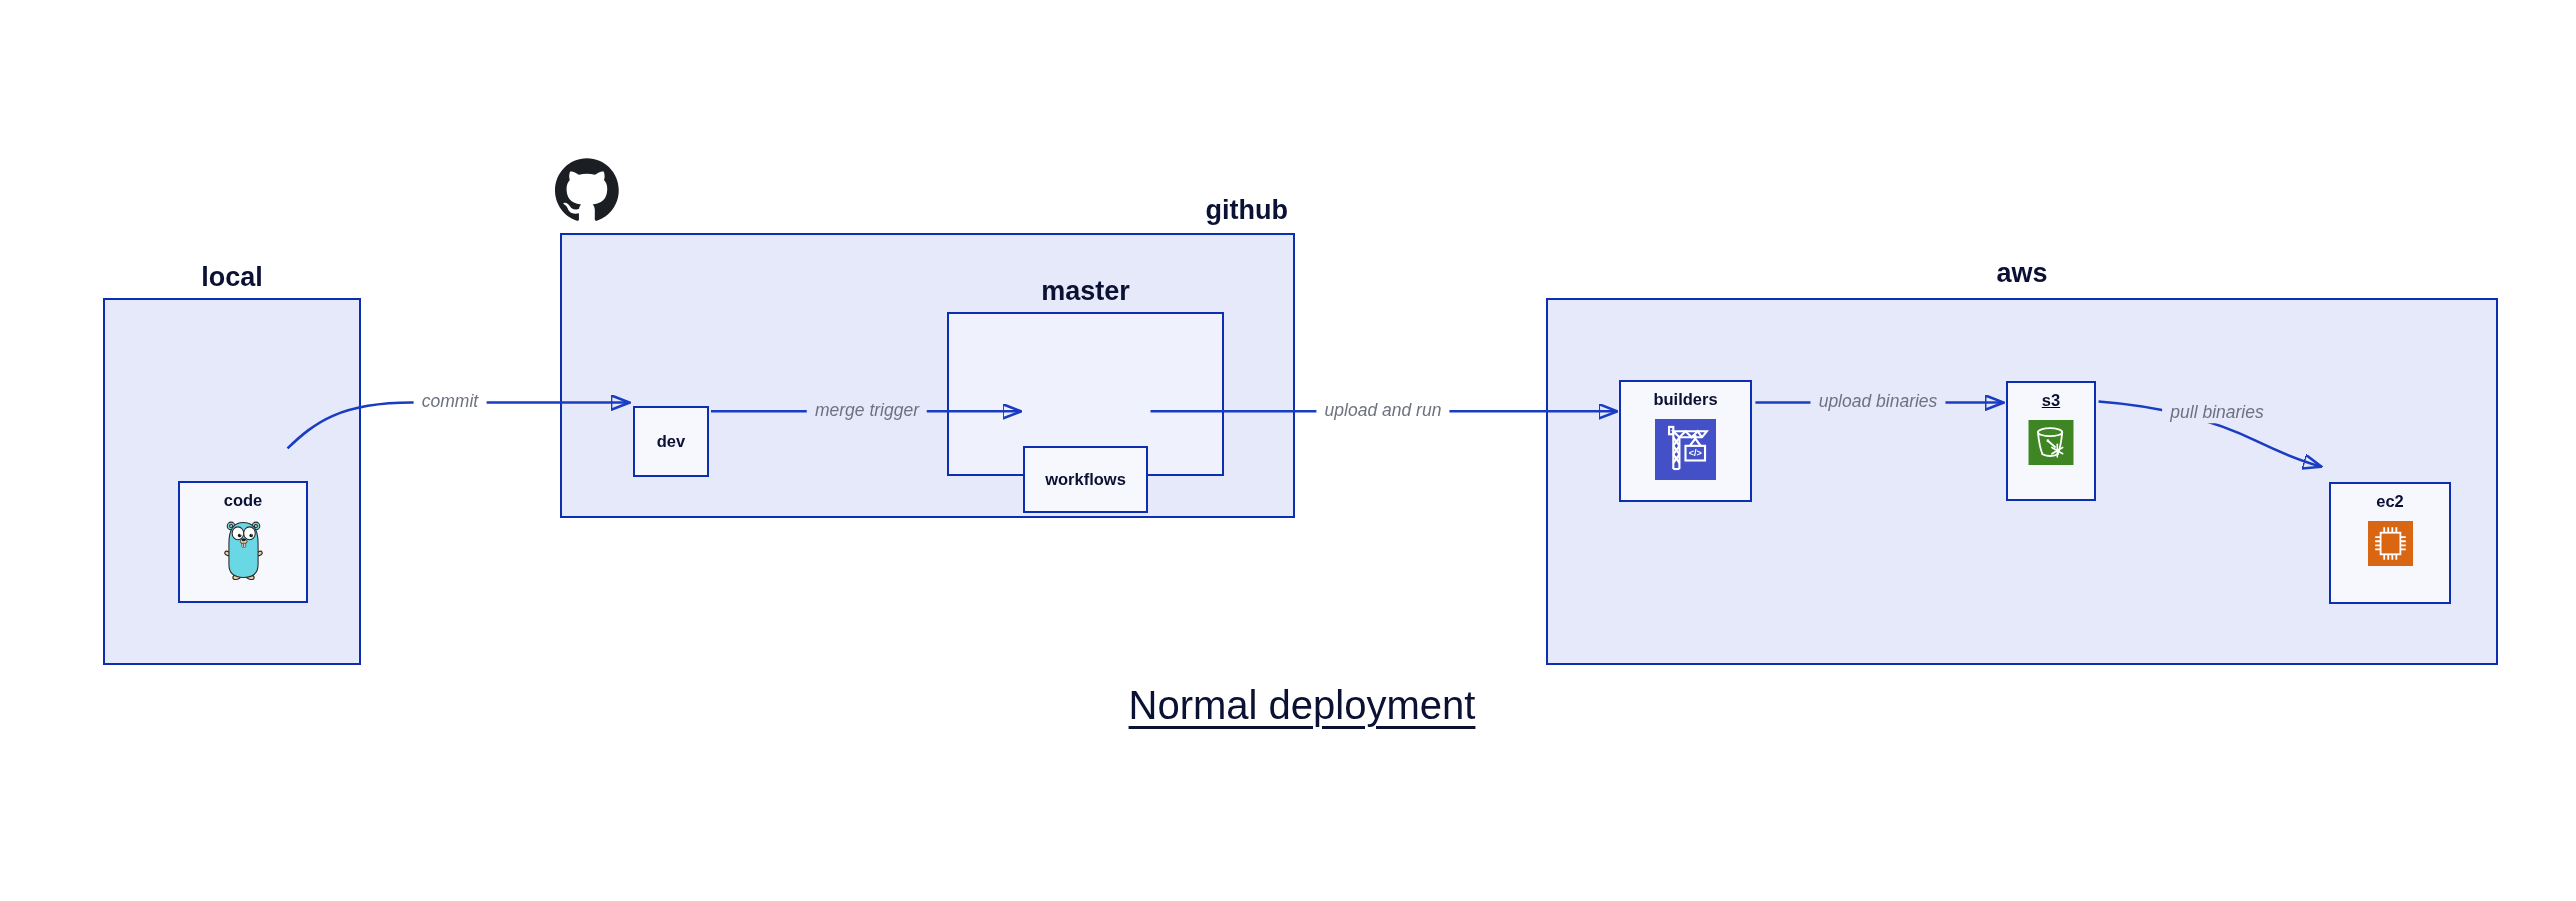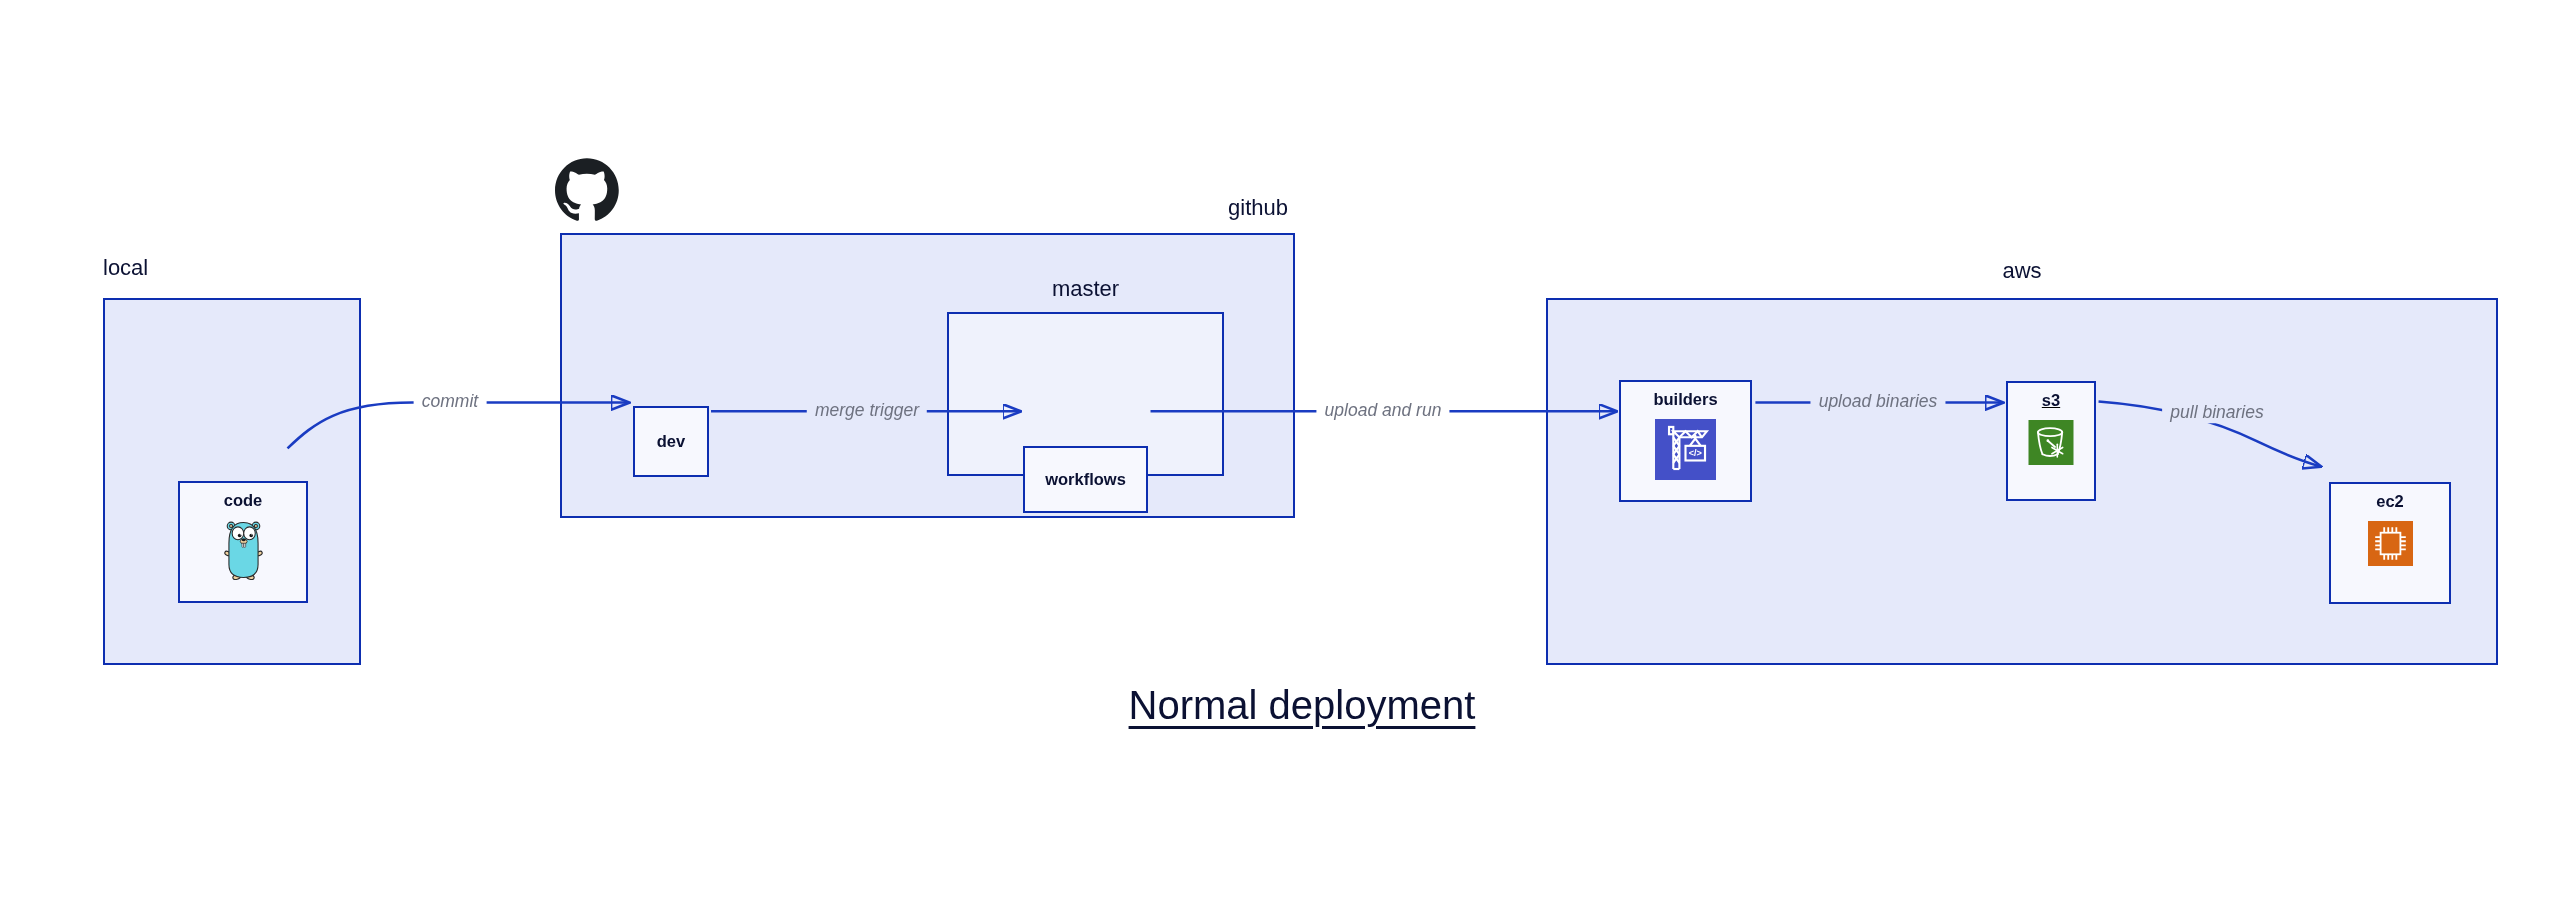--- a/index.html
+++ b/index.html
@@ -5,21 +5,21 @@
   :root{
     --background:#ffffff; --container-fill:#e5e9fa; --inner-container-fill:#eff2fc;
     --node-fill:#f7f8fe; --border:#0d2eb0; --edge:#1a3cc2; --label:#0b1133;
     --edge-label:#6e7280;
   }
   html,body{margin:0;padding:0;}
   body{background:var(--background);font-family:"Liberation Sans",sans-serif;}
   #canvas{position:relative;width:2604px;height:902px;background:var(--background);overflow:hidden;}
   .container{position:absolute;box-sizing:border-box;border:2.6px solid var(--border);background:var(--container-fill);}
   .container.inner{background:var(--inner-container-fill);}
-  .container-label{position:absolute;font-size:22px;font-weight:400;color:var(--label);line-height:1;}
+  .container-label{position:absolute;font-size:27px;font-weight:700;color:var(--label);line-height:1;}
   .node{position:absolute;box-sizing:border-box;border:2.6px solid var(--border);background:var(--node-fill);
         display:flex;flex-direction:column;align-items:center;margin-top:40px;}
   .node-label{font-weight:700;font-size:16.5px;color:var(--label);margin-top:8.2px;line-height:1.2;}
   .node.center{justify-content:center;} .node.center .node-label{margin-top:0;}
   .node-icon{margin-top:9.3px;display:block;}
   #edges{position:absolute;left:0;top:0;pointer-events:none;}
   #edges path{stroke:var(--edge);stroke-width:5;fill:none;}
   .edge-label{position:absolute;transform:translate(-50%,-50%);font-style:italic;font-size:17.5px;
               color:var(--edge-label);padding:1px 8.2px;white-space:nowrap;line-height:1;}
   .edge-label.on-white{background:var(--background);}
@@ -31,21 +31,21 @@
 </head>
 <body>
 
 <div id="canvas">
 
   <div class="container" style="left:103px;top:298px;width:258px;height:367px;"></div>
   <div class="container" style="left:560px;top:233px;width:735px;height:285px;"></div>
   <div class="container inner" style="left:947px;top:312px;width:277px;height:164px;"></div>
   <div class="container" style="left:1546px;top:298px;width:952px;height:367px;"></div>
 
-  <div class="container-label" style="left:103px;top:257px;width:258px;text-align:left;">local</div>
+  <div class="container-label" style="left:103px;top:264px;width:258px;text-align:center;">local</div>
   <div class="container-label" style="left:560px;top:197px;width:728px;text-align:right;">github</div>
   <div class="container-label" style="left:947px;top:278px;width:277px;text-align:center;">master</div>
   <div class="container-label" style="left:1546px;top:260px;width:952px;text-align:center;">aws</div>
 
   <svg id="octocat" width="64" height="63" viewBox="0 0 98 96">
     <path fill="#1b1f23" fill-rule="evenodd" clip-rule="evenodd" d="M48.854 0C21.839 0 0 22 0 49.217c0 21.756 13.993 40.172 33.405 46.69 2.427.49 3.316-1.059 3.316-2.362 0-1.141-.08-5.052-.08-9.127-13.59 2.934-16.42-5.867-16.42-5.867-2.184-5.704-5.42-7.17-5.42-7.17-4.448-3.015.324-3.015.324-3.015 4.934.326 7.523 5.052 7.523 5.052 4.367 7.496 11.404 5.378 14.235 4.074.404-3.178 1.699-5.378 3.074-6.6-10.839-1.141-22.243-5.378-22.243-24.283 0-5.378 1.94-9.778 5.014-13.2-.485-1.222-2.184-6.275.486-13.038 0 0 4.125-1.304 13.426 5.052a46.97 46.97 0 0 1 12.214-1.63c4.125 0 8.33.571 12.213 1.63 9.302-6.356 13.427-5.052 13.427-5.052 2.67 6.763.97 11.816.485 13.038 3.155 3.422 5.015 7.822 5.015 13.2 0 18.905-11.404 23.06-22.324 24.283 1.78 1.548 3.316 4.481 3.316 9.126 0 6.6-.08 11.897-.08 13.526 0 1.304.89 2.853 3.316 2.364 19.412-6.52 33.405-24.935 33.405-46.691C97.707 22 75.788 0 48.854 0z"></path>
   </svg>
 
   <div class="node" style="left:178px;top:441px;width:130px;height:122px;">
     <div class="node-label">code</div>

